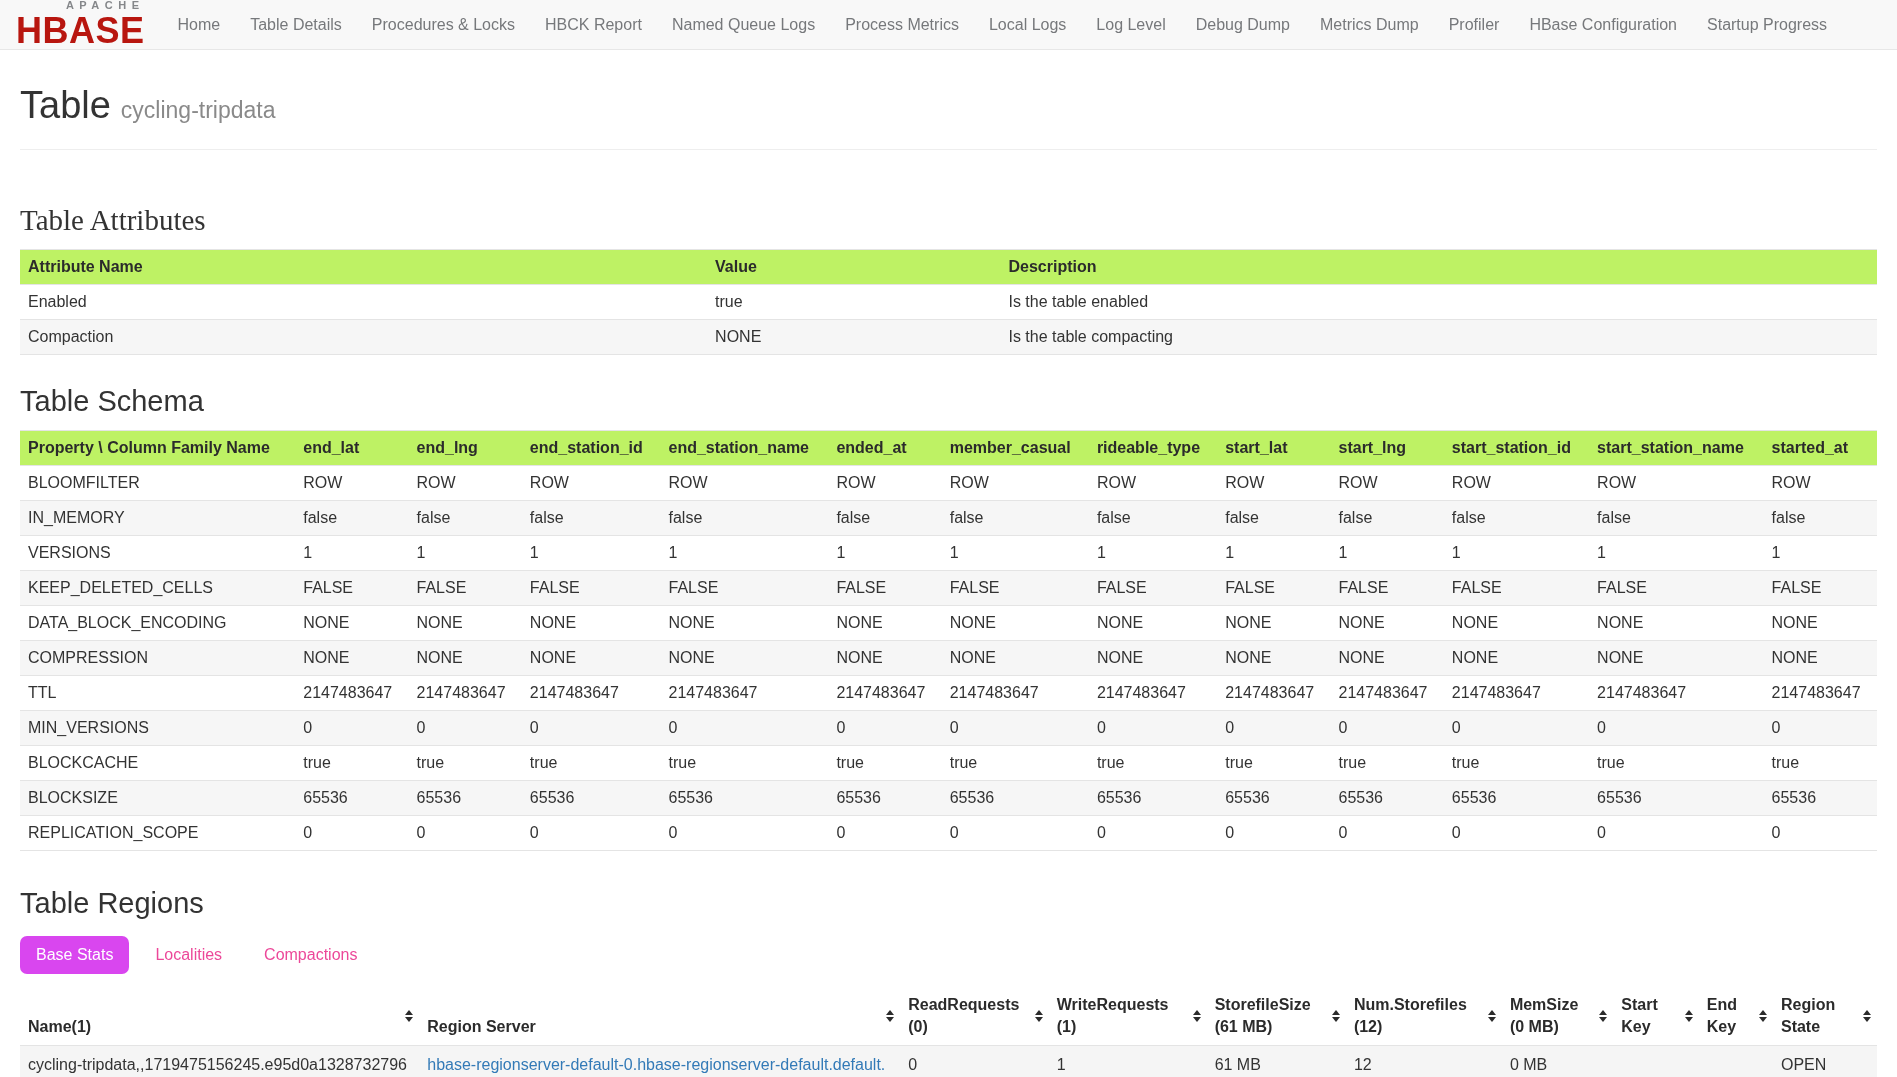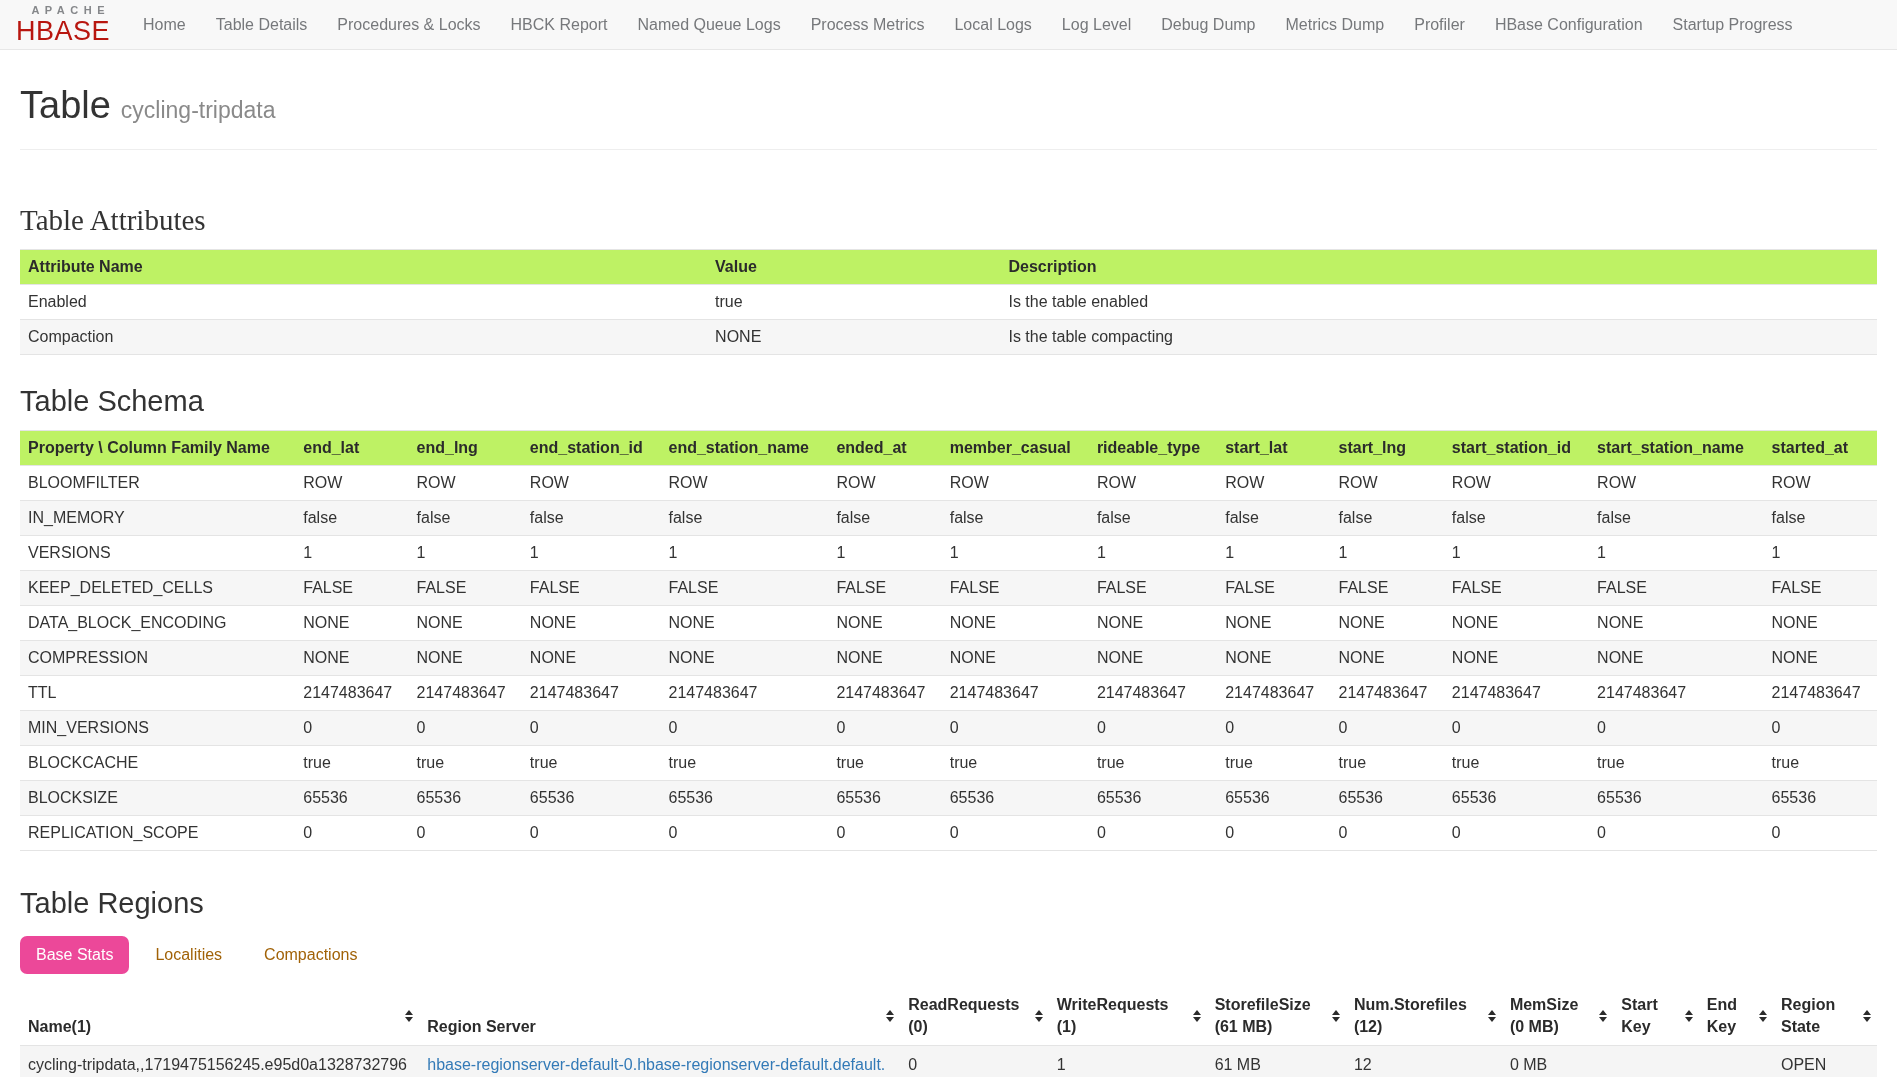--- a/index.html
+++ b/index.html
@@ -10,21 +10,21 @@
     font-family: "Liberation Sans", sans-serif; font-size: 16px;
   }
   
   .navbar {
     height: 50px; background: #f8f8f8; border-bottom: 1px solid #e7e7e7;
     display: flex; align-items: center; padding: 0 0 0 12px;
   }
   .brand { display: flex; flex-direction: column; align-items: flex-end;
            line-height: 1; margin-right: 14px; text-decoration: none; padding: 3px 4px; }
   .logo-top { font-size: 11px; font-weight: 700; color: #85878a; letter-spacing: 5.5px; margin-bottom: 2px; }
-  .logo-bottom { font-size: 27px; font-weight: 400; color: #b8160f; letter-spacing: 0.5px; }
+  .logo-bottom { font-size: 36px; font-weight: 700; color: #b8160f; letter-spacing: 0.5px; }
   .nav-items { display: flex; }
   .nav-item { color: #76787b; font-size: 16px; padding: 14px 15px; text-decoration: none; white-space: nowrap; cursor: pointer; }
   
   main { padding: 0 20px; }
   h1 { font-size: 38px; font-weight: 400; color: #333; margin: 34px 0 10px; }
   h1 .sub { font-size: 23px; color: #8a8a8a; margin-left: 10px; font-weight: 400; }
   .title-hr { border: none; border-top: 1px solid #eee; margin: 22px 0 0; }
   h2 { font-size: 29px; font-weight: 400; color: #333; margin: 30px 0 12px; }
   section.attributes h2 { margin-top: 54px; font-family: Liberation Serif, serif; }
   section.regions h2 { margin-top: 36px; }
@@ -42,22 +42,22 @@
   .regions-table td { line-height: 1.4; }
   .sort-icon { position: absolute; right: 6px; top: 50%; transform: translateY(-50%);
                display: flex; flex-direction: column; gap: 2px; }
   .tri-up   { width: 0; height: 0; border-left: 4px solid transparent; border-right: 4px solid transparent; border-bottom: 5px solid #2b2b2b; display: block; }
   .tri-down { width: 0; height: 0; border-left: 4px solid transparent; border-right: 4px solid transparent; border-top: 5px solid #2b2b2b; display: block; }
   .break { word-break: break-all; }
   a.link { color: #337ab7; text-decoration: none; cursor: pointer; }
   
   .tabs { display: flex; align-items: center; gap: 10px; margin: 16px 0 12px; }
   .pill { font-size: 16px; padding: 10px 16px; border-radius: 7px; text-decoration: none; cursor: pointer; }
-  .pill-active { background: #ec4899; color: #fff; }
-  .pill-link { color: #a16207; }
+  .pill-active { background: #d946ef; color: #fff; }
+  .pill-link { color: #ec4899; }
 </style>
 </head>
 <body>
 
 <nav class="navbar">
   <a class="brand">
     <span class="logo-top">APACHE</span>
     <span class="logo-bottom">HBASE</span>
   </a>
   <div class="nav-items" id="nav-items">

